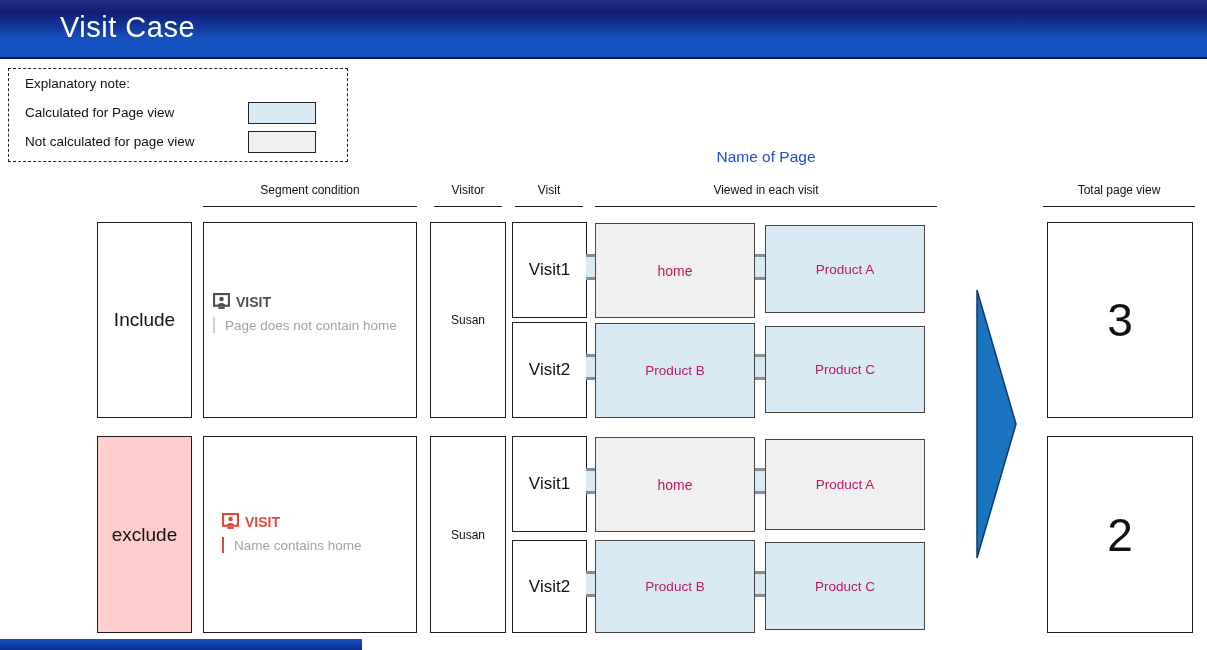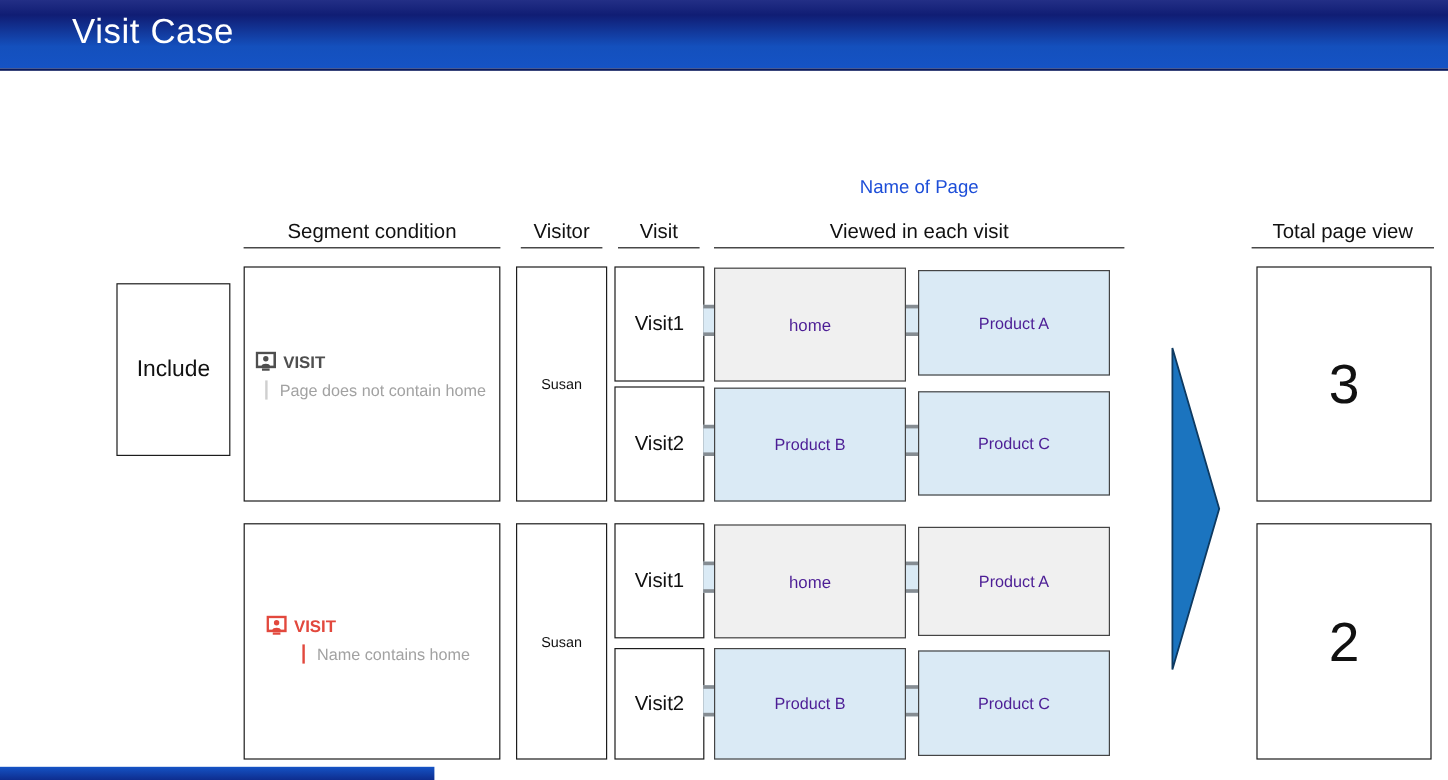--- a/index.html
+++ b/index.html
@@ -21,73 +21,84 @@
     border:1px dashed #222; background:#fff; box-sizing:border-box; padding:7px 14px 0 16px;}
   .legend-title{font-size:13.5px; color:#111; margin-bottom:7px;}
   .legend-row{display:flex; align-items:center; height:29px;}
   .legend-label{flex:1; font-size:13.5px; color:#111;}
   .swatch{width:68px; height:22px; border:1px solid #222; box-sizing:border-box; margin-right:17px;}
   .swatch-blue{background:#daeaf5;}
   .swatch-gray{background:#f0f0f0;}
 
   
   .colhead{position:absolute; top:183px; height:24px; text-align:center;
-    font-size:17px; color:#111; border-bottom:1.5px solid #1c1c1c; box-sizing:border-box;}
+    font-size:12px; color:#111; border-bottom:1.5px solid #1c1c1c; box-sizing:border-box;}
   .floathead{position:absolute; text-align:center; font-size:15.5px; color:#1d4ed8;}
 
   
   .cellbox{position:absolute; background:#fff; border:1px solid #1c1c1c; box-sizing:border-box;
     display:flex; align-items:center; justify-content:center; color:#111;}
   .mode-include{font-size:19px;}
   .mode-exclude{font-size:19px; background:#ffcdcd;}
   .visitor-box{font-size:12px;}
   .visit-box{font-size:17px;}
   .total-box{font-size:46px;}
 
   .pagebox{position:absolute; border:1px solid #444; box-sizing:border-box;
-    display:flex; align-items:center; justify-content:center; font-size:13.5px; color:#4c1d95;}
+    display:flex; align-items:center; justify-content:center; font-size:13.5px; color:#be185d;}
   .pagebox[data-calc="yes"]{background:#daeaf5;}
   .pagebox[data-calc="no"]{background:#f0f0f0;}
 
   .connector{position:absolute; background:#daeaf5;
     border-top:3px solid #858c92; border-bottom:3px solid #858c92; box-sizing:border-box;}
 
   
   .seg-content{position:absolute; left:9px; top:70px; width:200px;}
   .seg-line1{display:flex; align-items:center; gap:6px; font-size:14px; font-weight:bold;}
   .seg-line1 svg{display:block;}
   .seg-line2{display:flex; align-items:center; gap:10px; margin-top:7px;
-    font-size:13.5px; color:#a2a2a2;justify-content:center;}
+    font-size:13.5px; color:#a2a2a2;}
   .seg-bar{display:inline-block; width:2px; height:16px;}
   .seg-gray{color:#4f4f4f;}
   .seg-gray .seg-bar{background:#cfcfcf;}
   .seg-red{color:#e2483d;}
   .seg-red .seg-bar{background:#e2483d;}
 
   .arrow-svg{position:absolute; left:975px; top:288px;}
 </style>
 </head>
 <body>
 
 <div class="stage">
 
   <div class="titlebar">
     <div class="title">Visit Case</div>
   </div>
   <div class="footerbar"></div>
 
+  <div class="legend">
+    <div class="legend-title">Explanatory note:</div>
+    <div class="legend-row">
+      <div class="legend-label">Calculated for Page view</div>
+      <div class="swatch swatch-blue"></div>
+    </div>
+    <div class="legend-row">
+      <div class="legend-label">Not calculated for page view</div>
+      <div class="swatch swatch-gray"></div>
+    </div>
+  </div>
 
   <div class="floathead" style="left:595px; top:148px; width:342px;">Name of Page</div>
   <div class="colhead" style="left:203px; width:214px;">Segment condition</div>
   <div class="colhead" style="left:434px; width:68px;">Visitor</div>
   <div class="colhead" style="left:515px; width:68px;">Visit</div>
   <div class="colhead" style="left:595px; width:342px;">Viewed in each visit</div>
   <div class="colhead" style="left:1043px; width:152px;">Total page view</div>
 
-  <div class="cellbox mode-include" style="left:97px; top:236px; width:95px; height:144px;text-align:right;">Include</div>
+  <div class="cellbox mode-include" style="left:97px; top:222px; width:95px; height:196px;text-align:right;">Include</div>
 
   <div class="cellbox" style="left:203px; top:222px; width:214px; height:196px;">
     <div class="seg-content seg-gray">
       <div class="seg-line1">
         <span>
           <svg width="17" height="17" viewBox="0 0 16 16">
             <rect x="1" y="1" width="14" height="11" fill="none" stroke="currentColor" stroke-width="2"></rect>
             <circle cx="8" cy="5.6" r="2.1" fill="currentColor"></circle>
             <path d="M4.6 11.4 C4.6 8.8 11.4 8.8 11.4 11.4 Z" fill="currentColor"></path>
             <rect x="5" y="13.2" width="6" height="1.8" fill="currentColor"></rect>
@@ -112,20 +123,21 @@
   <div class="connector" style="left:586px; top:354px; width:10px; height:26px;"></div>
   <div class="connector" style="left:754px; top:354px; width:12px; height:26px;"></div>
 
   <div class="pagebox" style="left:595px; top:223px; width:160px; height:95px; font-size:14px;" data-calc="no">home</div>
   <div class="pagebox" style="left:765px; top:225px; width:160px; height:88px;" data-calc="yes">Product A</div>
   <div class="pagebox" style="left:595px; top:323px; width:160px; height:95px;" data-calc="yes">Product B</div>
   <div class="pagebox" style="left:765px; top:326px; width:160px; height:87px;" data-calc="yes">Product C</div>
 
   <div class="cellbox total-box" style="left:1047px; top:222px; width:146px; height:196px;">3</div>
 
+  <div class="cellbox mode-exclude" style="left:97px; top:436px; width:95px; height:197px;">exclude</div>
 
   <div class="cellbox" style="left:203px; top:436px; width:214px; height:197px;">
     <div class="seg-content seg-red" style="left:18px; top:76px;">
       <div class="seg-line1">
         <span>
           <svg width="17" height="17" viewBox="0 0 16 16">
             <rect x="1" y="1" width="14" height="11" fill="none" stroke="currentColor" stroke-width="2"></rect>
             <circle cx="8" cy="5.6" r="2.1" fill="currentColor"></circle>
             <path d="M4.6 11.4 C4.6 8.8 11.4 8.8 11.4 11.4 Z" fill="currentColor"></path>
             <rect x="5" y="13.2" width="6" height="1.8" fill="currentColor"></rect>

